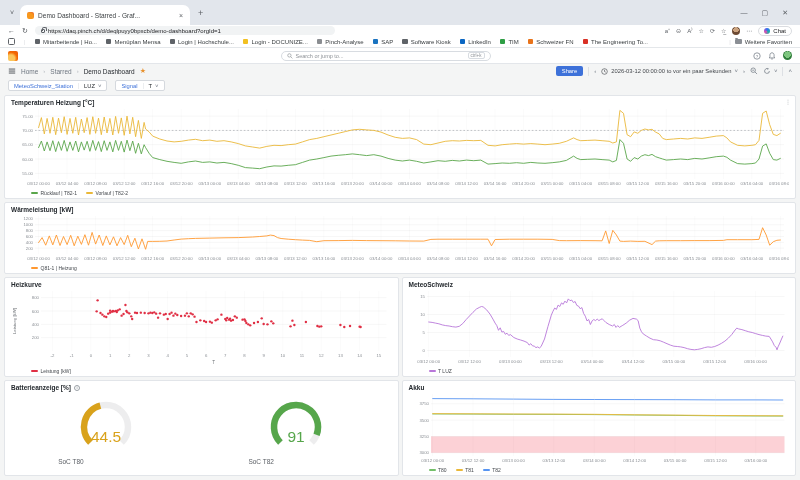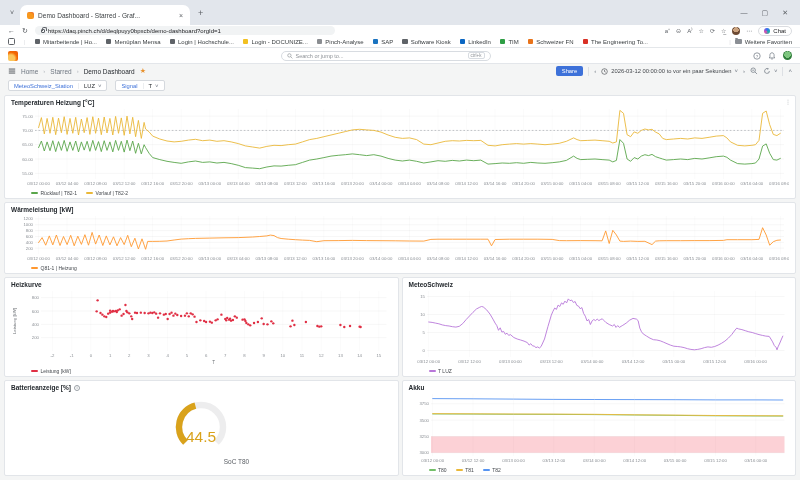--- a/index.html
+++ b/index.html
@@ -57,21 +57,21 @@
   .row{display:flex;gap:3px;margin-bottom:3px}
   .panel{background:#fff;border:1px solid #e2e5e9;border-radius:2px;padding:3px 6px 2px;display:flex;flex-direction:column;position:relative}
   .panel-title{font-size:6.5px;font-weight:700;color:#24292e;display:flex;align-items:center;gap:3px}
   .panel-menu{position:absolute;right:4px;top:2px;color:#9aa0a6;font-size:6px}
   .info-ico{width:6px;height:6px;border:0.6px solid #9aa0a6;border-radius:50%;color:#9aa0a6;font-size:4px;display:inline-flex;align-items:center;justify-content:center;font-style:normal}
   .chart{flex:1;width:100%}
   .legend{display:flex;gap:9px;font-size:5px;color:#44484d;padding:1px 0 0 20px;height:8px;align-items:center}
   .lg-item{display:flex;align-items:center;gap:2.5px}
   .lg-mark{width:7px;height:2px;border-radius:1px;display:inline-block}
   .gauges{flex:1;display:flex;align-items:center;justify-content:space-around}
-  .gauge{display:flex;flex-direction:column;align-items:flex-end}
+  .gauge{display:flex;flex-direction:column;align-items:flex-start}
   .gauge-label{font-size:6.5px;color:#5c6066;margin-top:0px}
   
   .isvg{display:block}
 </style>
 </head>
 <body>
 
 <div class="tabstrip">
   <span class="tab-search">˅</span>
   <div class="tab">
@@ -614,20 +614,28 @@
       </div>
       <div class="gauges" id="gauges">
           <div class="gauge">
             <svg width="96" height="58" viewBox="0 0 96 58">
               <path d="M 32.44 42.56 A 22 22 0 1 1 63.56 42.56" fill="none" stroke="#ededee" stroke-width="6.5"></path>
               <path d="M 32.44 42.56 A 22 22 0 0 1 42.36 5.73" fill="none" stroke="#d9a21b" stroke-width="6.5"></path>
               <text x="48" y="42" text-anchor="middle" font-size="15.5" fill="#d9a21b" font-family="&quot;Liberation Sans&quot;,sans-serif">44.5</text>
             </svg>
             <div class="gauge-label">SoC T80</div>
           </div>
+          <div class="gauge">
+            <svg width="96" height="58" viewBox="0 0 96 58">
+              <path d="M 32.44 42.56 A 22 22 0 1 1 63.56 42.56" fill="none" stroke="#ededee" stroke-width="6.5"></path>
+              <path d="M 32.44 42.56 A 22 22 0 1 1 68.58 34.78" fill="none" stroke="#56a64b" stroke-width="6.5"></path>
+              <text x="48" y="42" text-anchor="middle" font-size="15.5" fill="#56a64b" font-family="&quot;Liberation Sans&quot;,sans-serif">91</text>
+            </svg>
+            <div class="gauge-label">SoC T82</div>
+          </div>
         </div>
     </div>
     <div class="panel" style="flex:1;height:96px">
       <div class="panel-title">Akku</div>
       <svg class="chart" viewBox="0 0 380.5 74">
           <rect x="22" y="45.421052631578945" width="353.5" height="16.315789473684212" fill="#f2495c" opacity="0.25"></rect>
           <line x1="23.683333333333334" x2="23.683333333333334" y1="3" y2="65" stroke="rgba(0,0,0,0.04)" stroke-width="0.5"></line>
           <text x="23.683333333333334" y="70.5" text-anchor="middle" font-size="4.3" fill="#8a8e94">03/12 00:00</text>
           <line x1="64.08333333333333" x2="64.08333333333333" y1="3" y2="65" stroke="rgba(0,0,0,0.04)" stroke-width="0.5"></line>
           <text x="64.08333333333333" y="70.5" text-anchor="middle" font-size="4.3" fill="#8a8e94">03/12 12:00</text>

